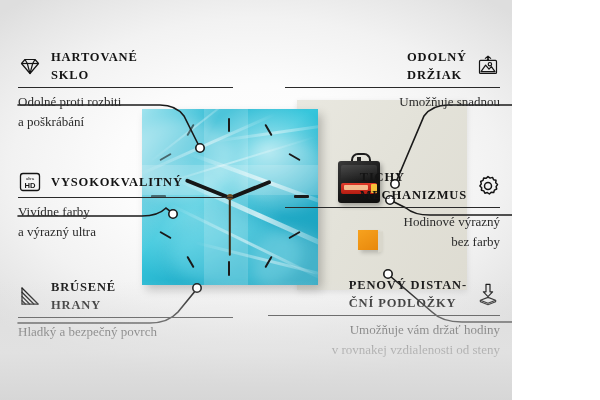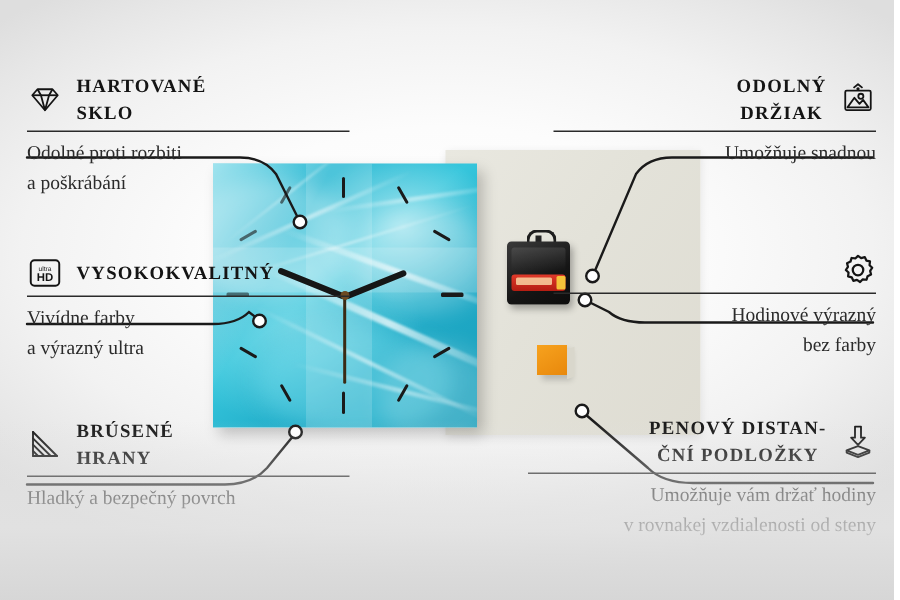--- a/index.html
+++ b/index.html
@@ -2,21 +2,21 @@
 <html><head>
 <meta charset="utf-8">
 <style>
   html,body{margin:0;padding:0;}
   body{
     width:600px;height:400px;overflow:hidden;
     font-family:"Liberation Serif", serif;
     background:#ffffff;
   }
   #stage{
-    position:relative;width:596px;height:400px;overflow:hidden;
+    position:relative;width:512px;height:400px;overflow:hidden;
     background:
       radial-gradient(ellipse 70% 55% at 50% 42%, #ffffff 0%, #fcfcfc 38%, #f2f2f2 68%, #e6e6e6 88%, #dedede 100%);
   }
   #stage:after{
     content:"";position:absolute;left:0;right:0;bottom:0;height:120px;
     background:linear-gradient(to bottom, rgba(255,255,255,0) 0%, rgba(226,226,226,.75) 60%, rgba(214,214,214,.95) 100%);
     pointer-events:none;
   }
 
   
@@ -78,21 +78,21 @@
 
   
   .feat{position:absolute;width:215px;}
   .feat .head{display:flex;align-items:center;gap:9px;}
   .feat.right .head{justify-content:flex-end;}
   .feat .titles{
     font-family:"Liberation Serif", serif;
     font-size:12.5px;font-weight:700;letter-spacing:.85px;color:#141414;
     line-height:1.45;text-transform:uppercase;
   }
-  .feat.right .titles{text-align:center;}
+  .feat.right .titles{text-align:left;}
   .rule{height:0;border-top:1px solid #2a2a2a;margin:3px 0 4px 0;}
   .desc{font-family:"Liberation Serif", serif;font-size:13px;color:#2b2b2b;line-height:1.5;}
   .feat.right .desc{text-align:right;}
   .ico{width:24px;height:24px;flex:0 0 24px;display:block;}
 
   .f-hartovane{left:18px;top:48px;}
   .f-hd{left:18px;top:170px;}
   .f-brusene{left:18px;top:278px;}
   .f-odolny{right:12px;top:48px;}
   .f-tichy{right:12px;top:168px;}
@@ -264,20 +264,24 @@
       </svg>
     </div>
     <div class="rule"></div>
     <div class="desc">
       <div>Umožňuje snadnou</div>
     </div>
   </div>
 
   <div class="feat right f-tichy">
     <div class="head">
+      <div class="titles">
+        <div>TICHÝ</div>
+        <div>MECHANIZMUS</div>
+      </div>
       <svg class="ico" viewBox="0 0 24 24">
         <g fill="none" stroke="#141414" stroke-width="1.5" stroke-linejoin="round">
           <path d="M12 2.6 l2.1 1.5 2.4-.7 1.1 2.3 2.4.6 -.3 2.5 1.8 1.7 -1.4 2.1 .6 2.4 -2.3 1.1 -.7 2.4 -2.5-.3 -1.8 1.8 -2.1-1.4 -2.4 .6 -1.1-2.3 -2.4-.7 .3-2.5 -1.8-1.7 1.4-2.1 -.6-2.4 2.3-1.1 .7-2.4 2.5 .3 Z"></path>
           <circle cx="12" cy="12" r="3.5"></circle>
         </g>
       </svg>
     </div>
     <div class="rule"></div>
     <div class="desc">
       <div>Hodinové výrazný</div>

